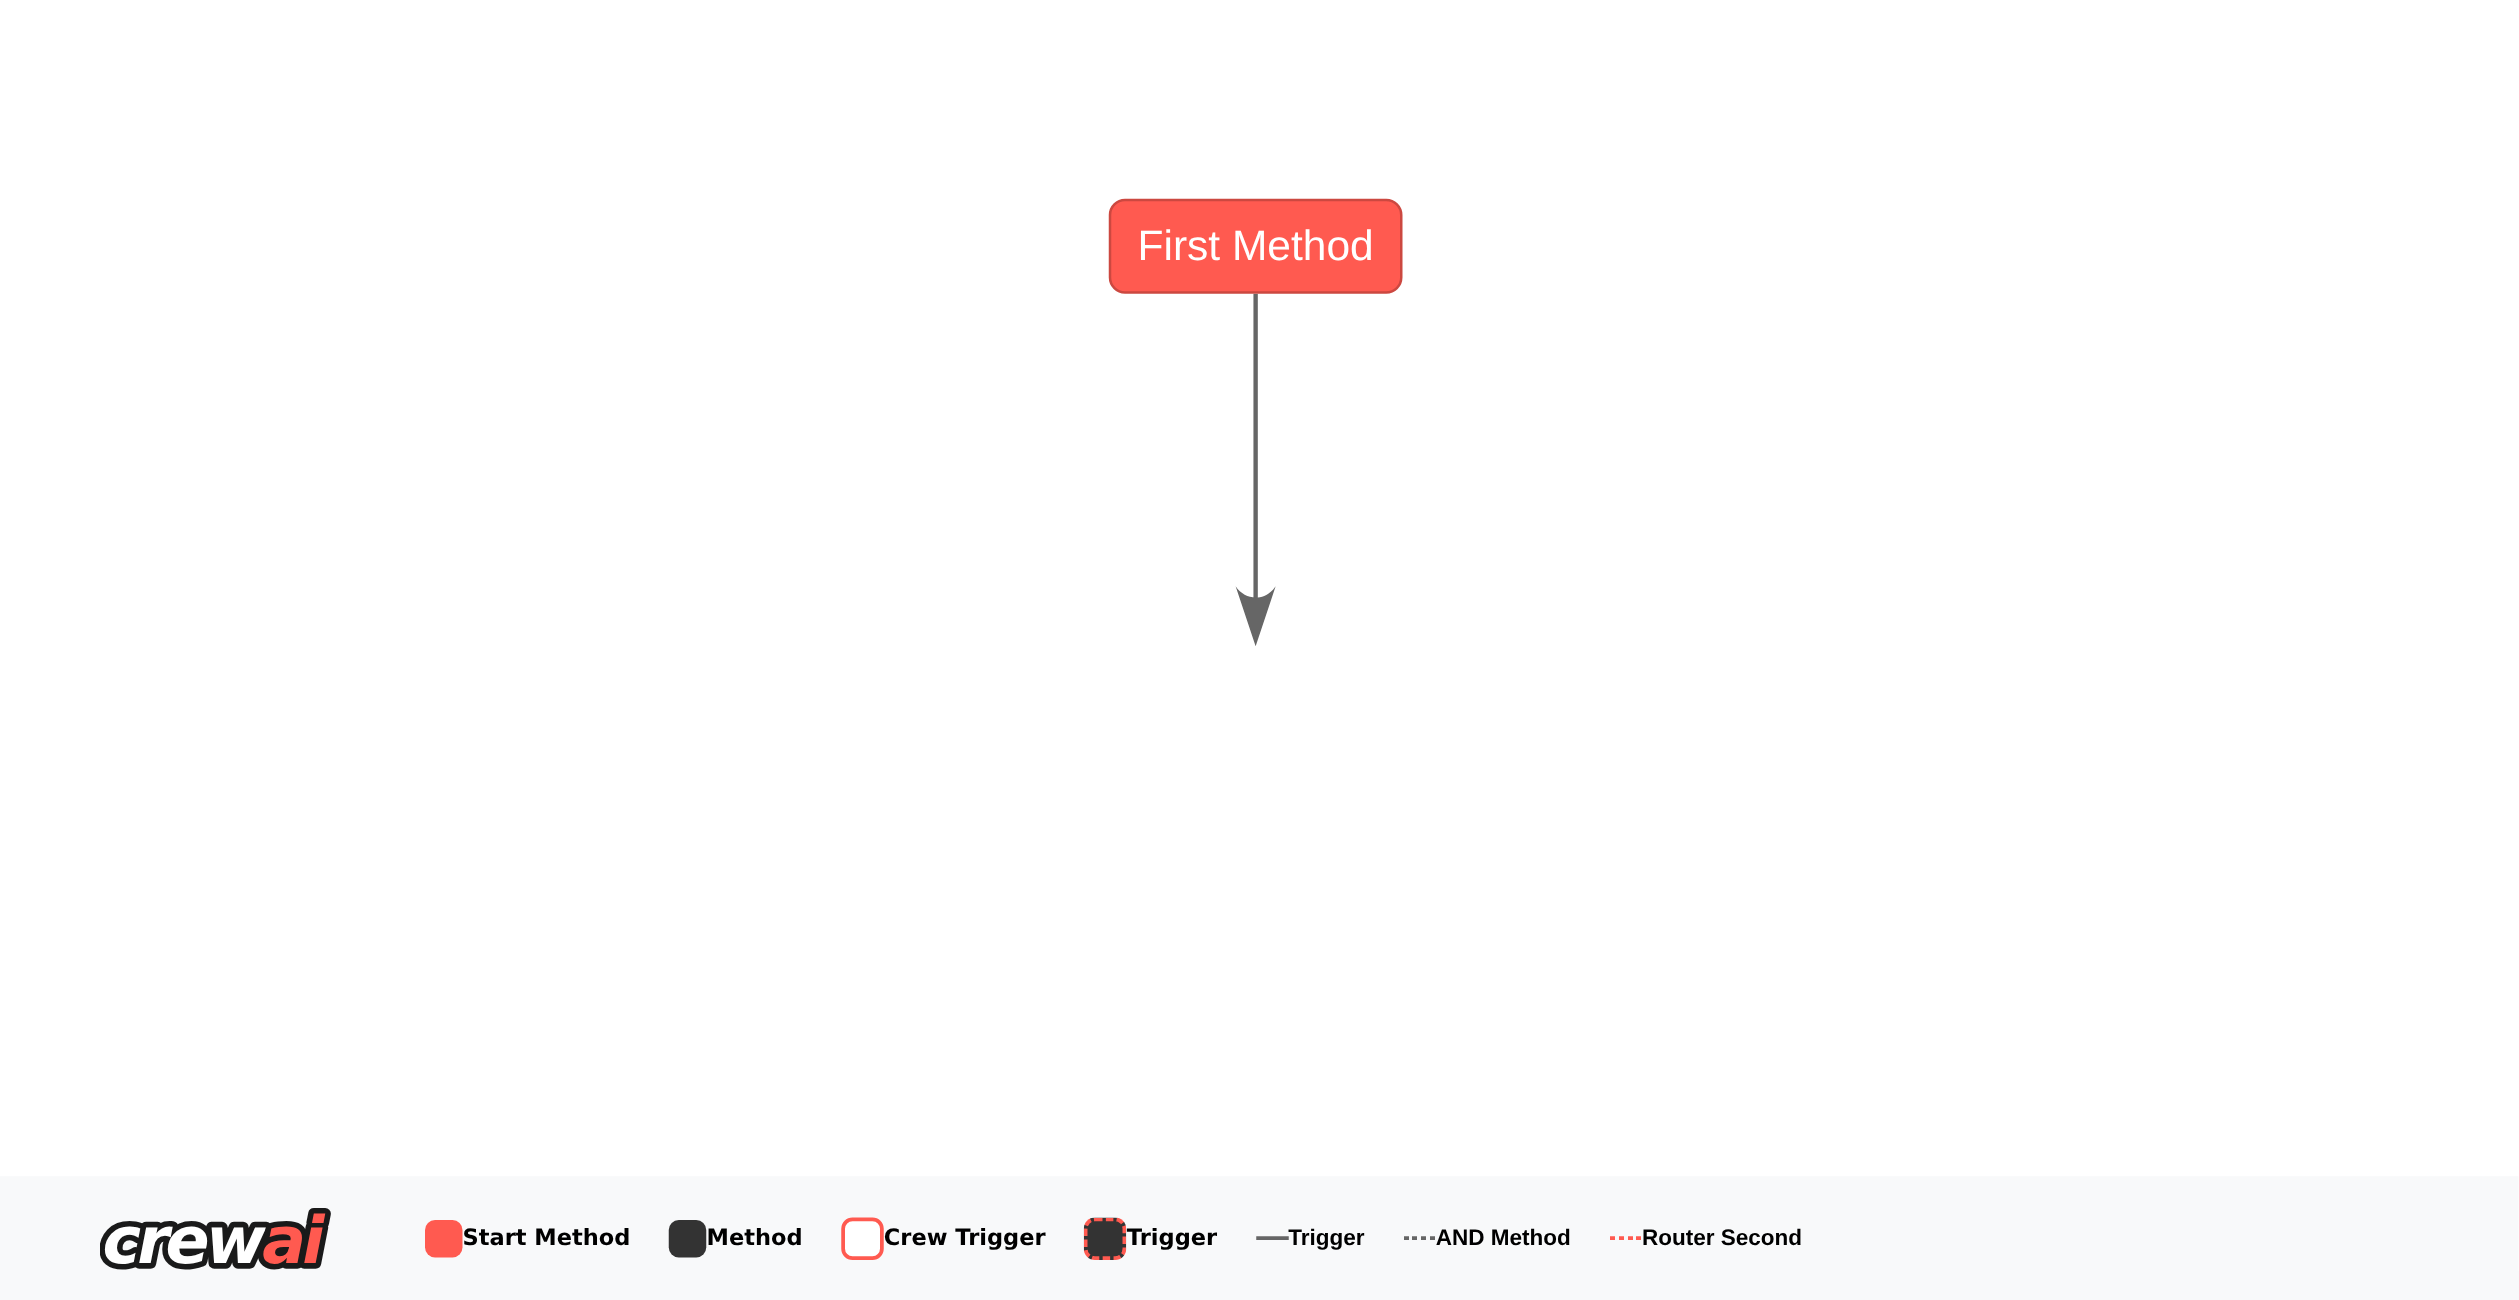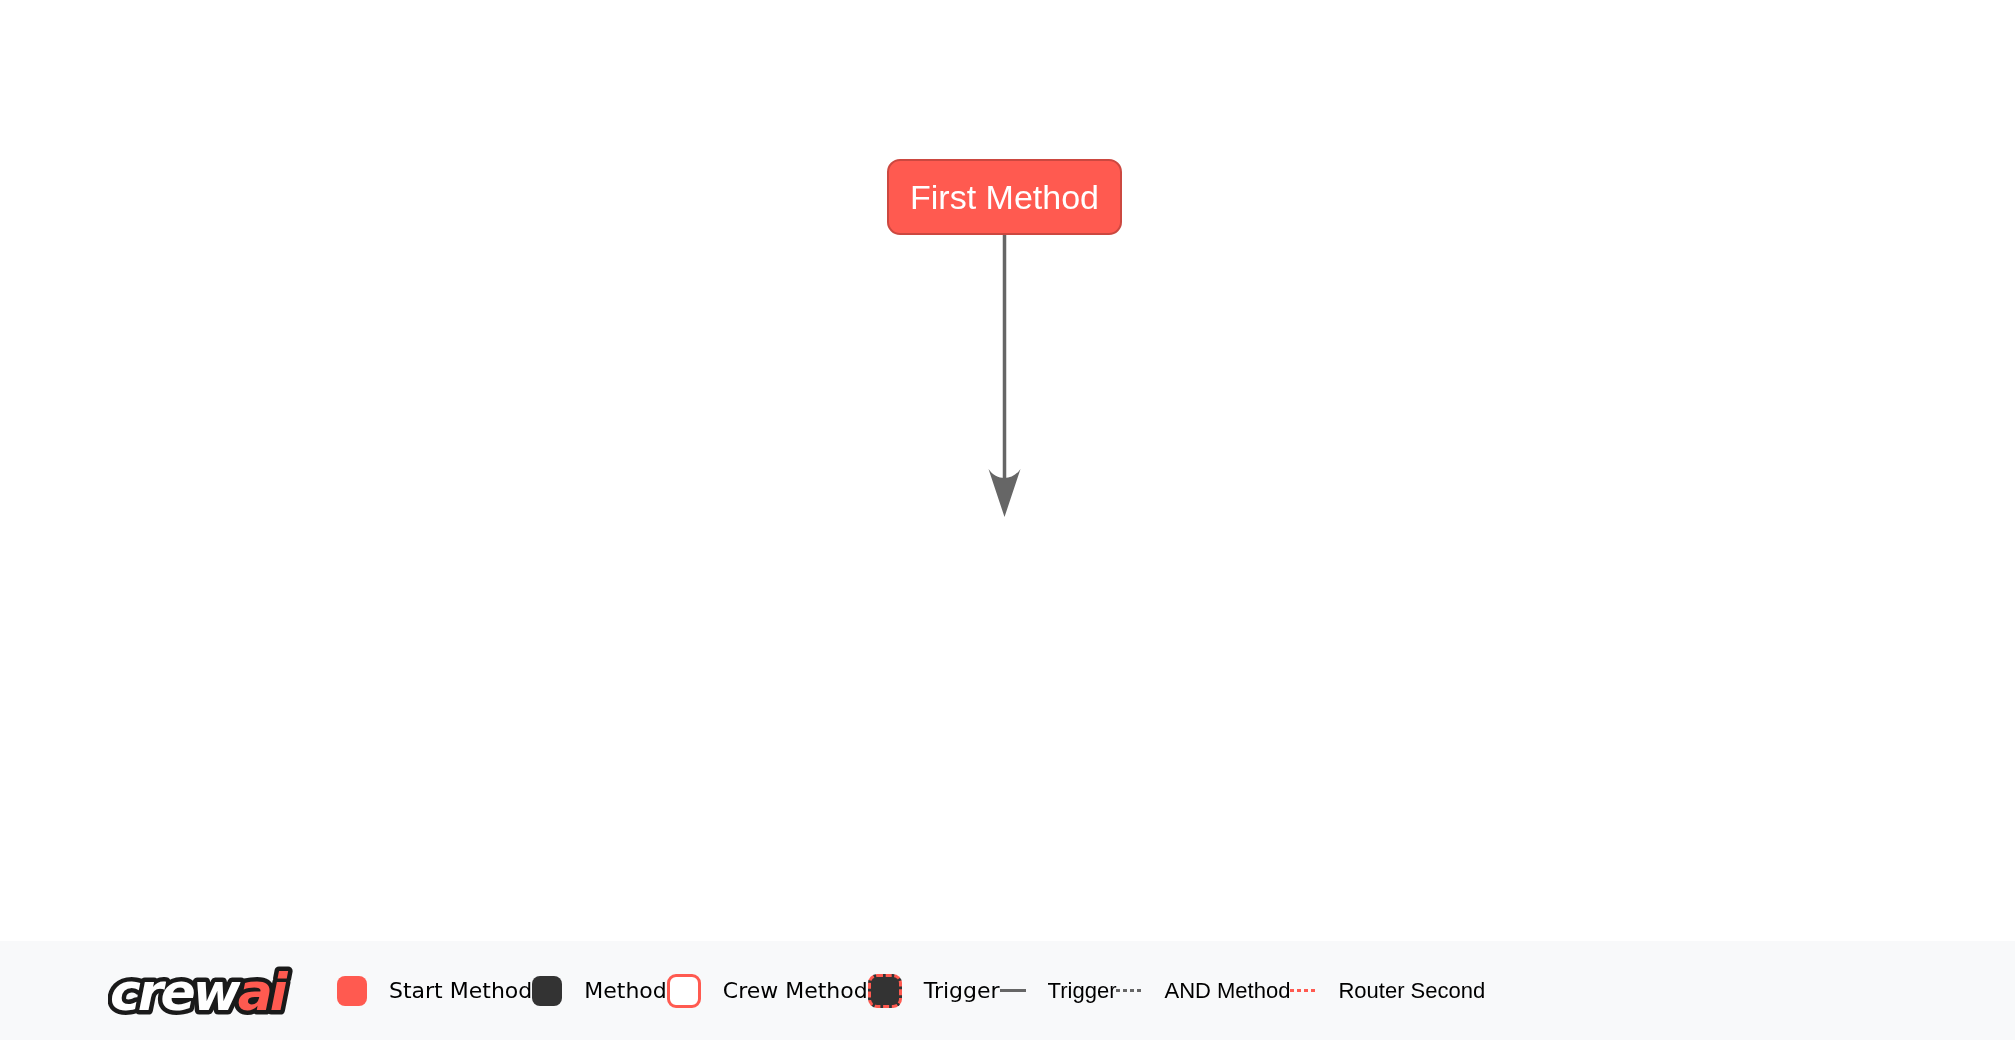--- a/index.html
+++ b/index.html
@@ -34,25 +34,25 @@
   }
   .node-method{
     left:862px;top:519px;width:285px;height:79px;
     background:var(--node_dark);border:2px solid var(--node_dark_border);
   }
 
   
   .footer{
     position:absolute;left:0;top:941px;width:2015px;height:99px;
     background:var(--footer_bg);
-    display:flex;align-items:center;padding-left:108px;
+    display:flex;align-items:center;gap:31px;padding-left:80px;
   }
   .logo{flex:0 0 auto;margin-right:3px;}
   .legend-item{display:flex;align-items:center;flex:0 0 auto;}
-  .legend-label{margin-left:22px;color:var(--text_black);font-size:22px;}
+  .legend-label{margin-left:0;color:var(--text_black);font-size:18px;font-weight:bold;}
   .lbl-wide{font-family:"DejaVu Sans",sans-serif;}
   .lbl-narrow{font-family:"Liberation Sans",sans-serif;}
 
   .swatch{width:30px;height:30px;border-radius:8px;flex:0 0 auto;}
   .swatch-start{background:var(--brand_red);}
   .swatch-method{background:var(--node_dark);}
   .swatch-crew{width:34px;height:34px;background:#ffffff;border:3px solid var(--brand_red);border-radius:9px;}
   .swatch-router{width:34px;height:34px;background:var(--node_dark);border:3px dashed var(--brand_red);border-radius:9px;}
 
   .swatch-line{width:26px;height:3px;flex:0 0 auto;}
@@ -89,21 +89,21 @@
       <span class="legend-label lbl-wide">Start Method</span>
     </div>
 
     <div class="legend-item">
       <span class="swatch swatch-method"></span>
       <span class="legend-label lbl-wide">Method</span>
     </div>
 
     <div class="legend-item">
       <span class="swatch swatch-crew"></span>
-      <span class="legend-label lbl-wide">Crew Method</span>
+      <span class="legend-label lbl-wide">Crew Trigger</span>
     </div>
 
     <div class="legend-item">
       <span class="swatch swatch-router"></span>
       <span class="legend-label lbl-wide">Trigger</span>
     </div>
 
     <div class="legend-item">
       <span class="swatch-line line-solid"></span>
       <span class="legend-label lbl-narrow">Trigger</span>

